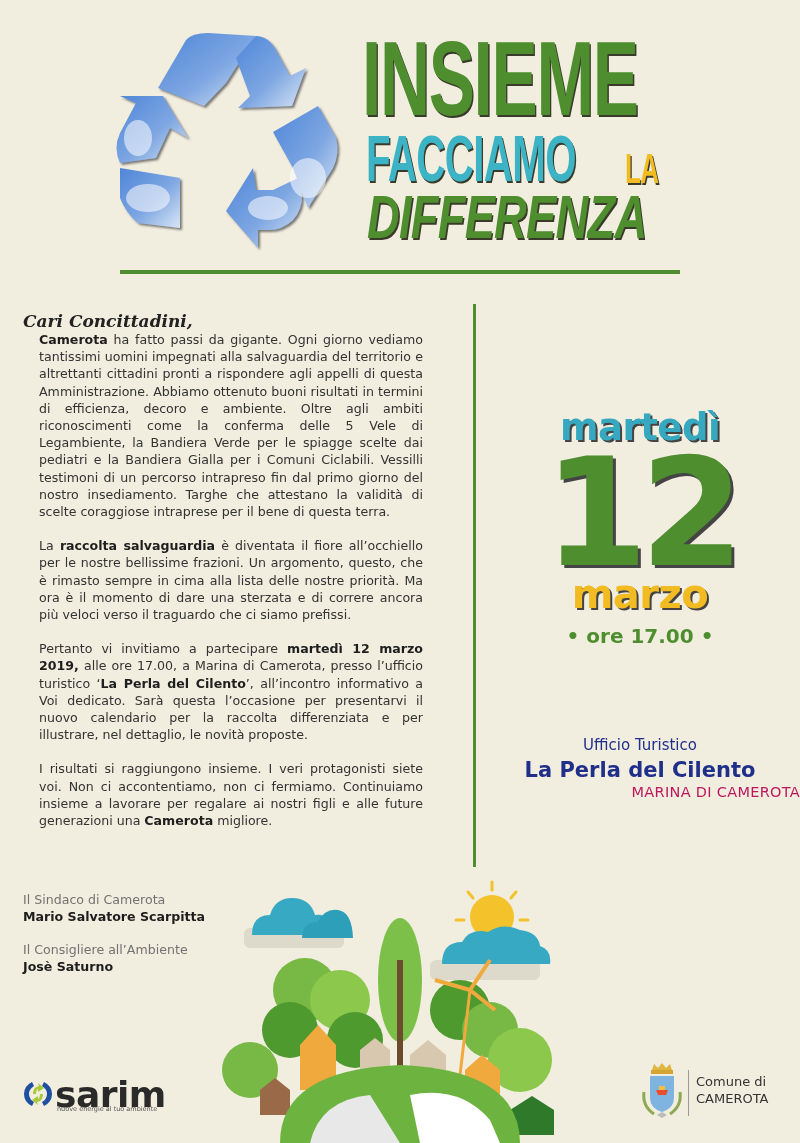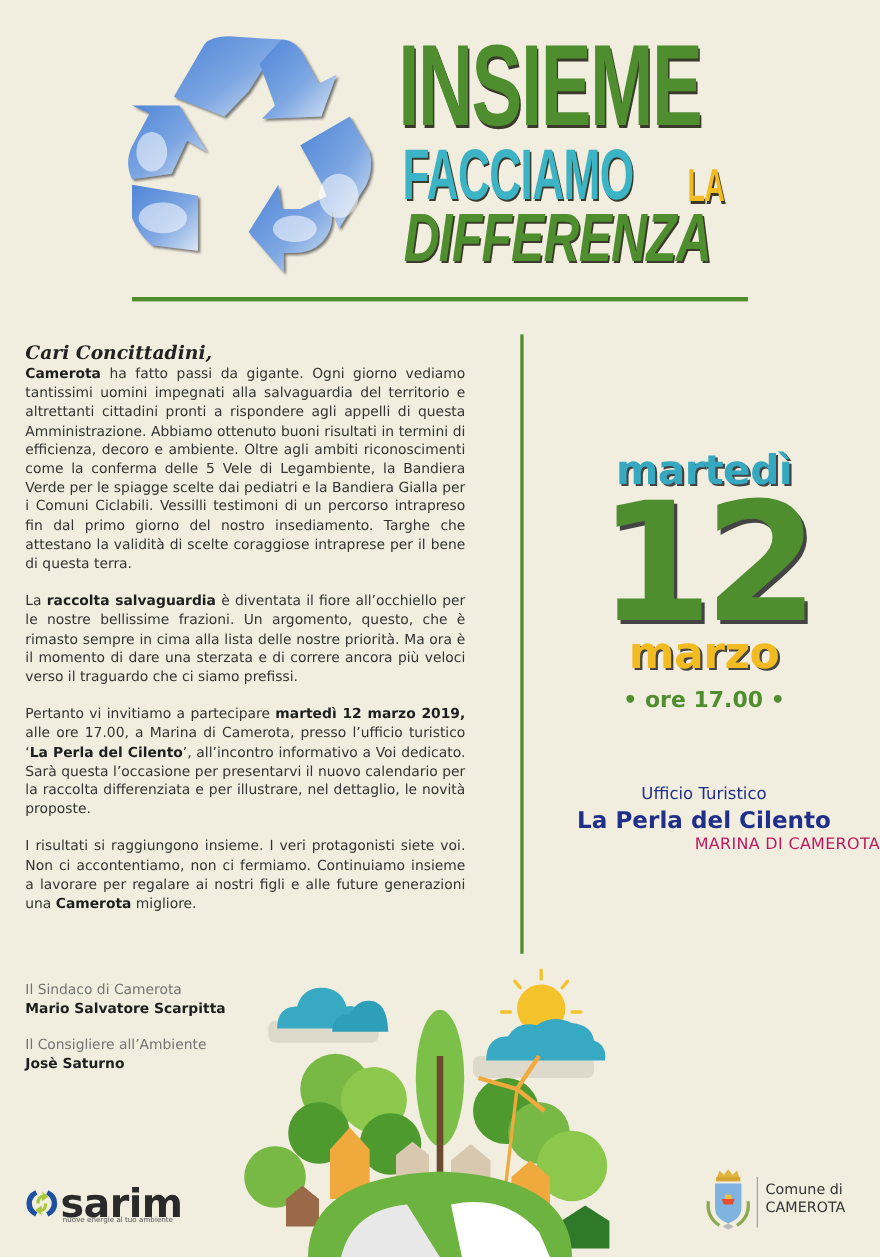--- a/index.html
+++ b/index.html
@@ -25,21 +25,21 @@
 
   #header-rule { left:120px; top:270px; width:560px; height:4px; background:#4F8E2F; }
   #vertical-rule { left:473px; top:304px; width:3px; height:563px; background:#4F8E2F; }
 
   
   #letter { left:23px; top:311px; width:400px; font-size:12.6px; line-height:17.2px; color:#333; }
   #greeting {
     font-family:"DejaVu Serif", serif; font-style:italic; font-weight:bold;
     font-size:17px; color:#222; line-height:20px; margin-bottom:0;
   }
-  .para { text-align:justify; margin:0 0 17px 0; }
+  .para { text-align:justify; margin:0 0 17px 16px; }
   .para b { color:#1e1e1e; }
 
   
   #date-block { left:480px; top:360px; width:320px; text-align:center;margin-top:48px; }
   #weekday {
     font-family:"DejaVu Sans", sans-serif; font-weight:bold; font-size:37px;
     color:#36A9C1; line-height:40px; text-shadow:2px 2px 0 #444;
     letter-spacing:-0.5px;
   }
   #day-number {
@@ -51,21 +51,21 @@
     font-family:"DejaVu Sans", sans-serif; font-weight:bold; font-size:40px;
     color:#F2BB21; line-height:40px; text-shadow:2px 2px 0 #444;
     letter-spacing:-0.5px; margin-top:-4px;
   }
   #time {
     font-family:"DejaVu Sans", sans-serif; font-weight:bold; font-size:20px;
     color:#4F8E2F; margin-top:10px;
   }
 
   
-  #venue { left:480px; top:712px; width:320px; text-align:center; }
+  #venue { left:480px; top:736px; width:320px; text-align:center; }
   #venue-kind { color:#1f2f8a; font-size:15px; }
   #venue-name { color:#1f2f8a; font-size:21px; font-weight:bold; margin-top:4px; }
   #venue-zone { color:#2f6a25; font-size:14.5px; margin-top:18px; }
   #venue-town { color:#be185d; font-size:14.5px; margin-top:2px; letter-spacing:0.3px;text-align:right; }
 
   
   #signatures { left:23px; top:891px; width:240px; font-size:12.6px; line-height:17px; }
   .sig-role { color:#737373; }
   .sig-name { font-weight:bold; color:#1e1e1e; }
   .sig-block + .sig-block { margin-top:16px; }

